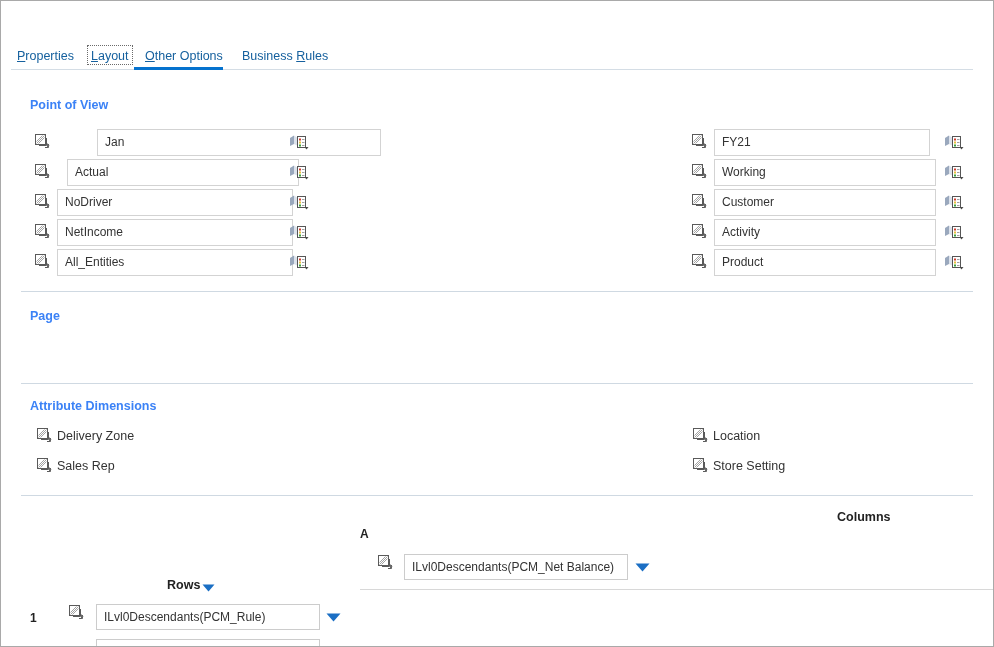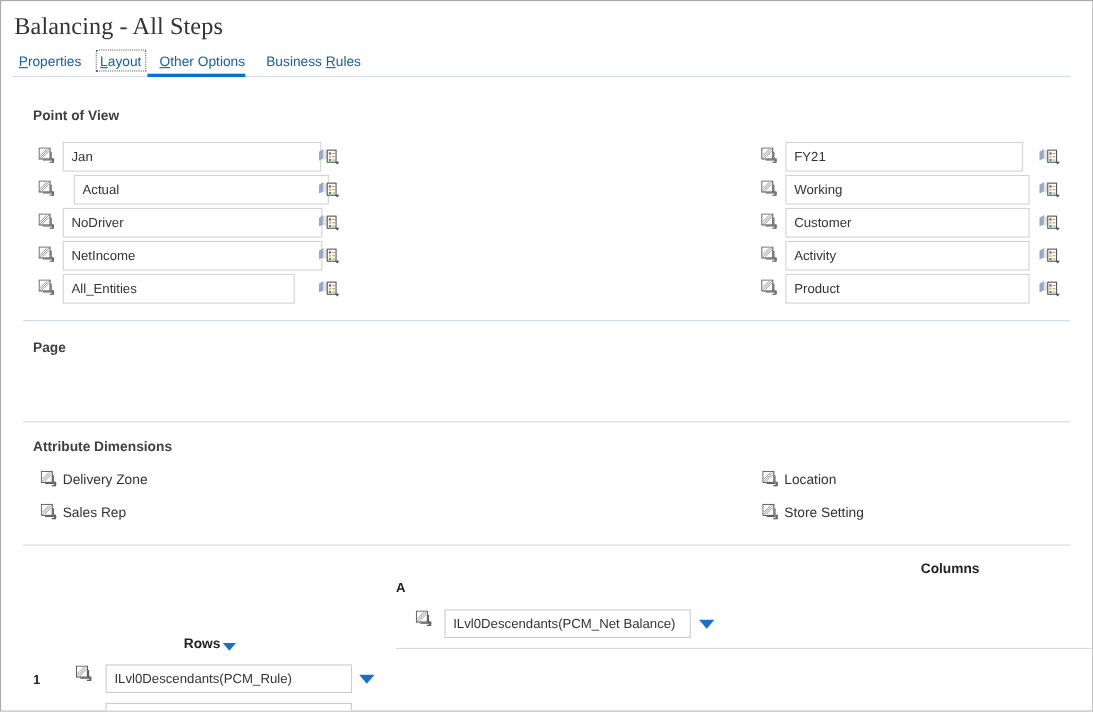--- a/index.html
+++ b/index.html
@@ -76,21 +76,21 @@
     top: 66px;
     height: 3px;
     background: #0572ce;
   }
 
   
   .sec-head {
     position: absolute;
     font-size: 12.5px;
     font-weight: bold;
-    color: #404040;
+    color: #3b82f6;
     white-space: nowrap;
   }
 
   
   .divider {
     position: absolute;
     left: 20px;
     width: 952px;
     height: 1px;
     background: #cfd9e2;
@@ -190,21 +190,20 @@
   .dimicon, .povsel-icon, .caret-blue, .caret-small {
     display: inline-block;
     vertical-align: middle;
   }
 </style>
 </head>
 <body>
 
 <div id="page">
 
-  <div class="title">Balancing - All Steps</div>
 
   <div class="tabbar">
     <div class="tab" style="left:12px;"><span class="ul">P</span>roperties</div>
     <div class="tab active" style="left:86px;"><span class="ul">L</span>ayout</div>
     <div class="tab" style="left:140px;"><span class="ul">O</span>ther Options</div>
     <div class="tab" style="left:237px;">Business <span class="ul">R</span>ules</div>
   </div>
   <div class="tabrule"></div>
   <div class="tabactivebar" style="left:133px;width:89px;"></div>
 
@@ -213,21 +212,21 @@
   <div class="pov-row" style="left:34px;top:128px;width:280px;">
     <span class="dimicon">
       <svg width="15" height="15" viewBox="0 0 15 15">
         <rect x="0.5" y="0.5" width="10" height="10" fill="#ffffff" stroke="#5a5a5a" stroke-width="1"></rect>
         <path d="M1.5 9.5 L9.5 1.5 M3.5 9.5 L9.5 3.5 M1.5 7.5 L7.5 1.5" stroke="#8a8a8a" stroke-width="0.8" fill="none"></path>
         <path d="M4 11.5 L11.5 11.5 L11.5 4" stroke="#5a5a5a" stroke-width="1" fill="none"></path>
         <path d="M10 13.5 L13.5 13.5 L13.5 10" stroke="#5a5a5a" stroke-width="1" fill="none"></path>
         <path d="M12 9 L14.5 11.5 L12 14 Z" fill="#6a6a6a"></path>
       </svg>
     </span>
-    <div class="pov-field" style="width:235px;">Jan</div>
+    <div class="pov-field" style="width:284px;margin-left:40px;">Jan</div>
     <span class="pov-sel" style="left:254px;">
       <svg width="20" height="16" viewBox="0 0 20 16">
         <path d="M1 4 L5 1.5 L5 10 L1 12 Z" fill="#9aa8bd"></path>
         <path d="M5 1.5 L9 4 L9 12 L5 10 Z" fill="#dde3ec"></path>
         <rect x="8.5" y="2.5" width="8" height="11" fill="#ffffff" stroke="#555555" stroke-width="1"></rect>
         <rect x="10" y="4.5" width="2" height="2" fill="#d03b2f"></rect>
         <rect x="10" y="7.5" width="2" height="2" fill="#e8c03a"></rect>
         <rect x="10" y="10.5" width="2" height="2" fill="#3aa03a"></rect>
         <line x1="13" y1="5.5" x2="15.5" y2="5.5" stroke="#888888" stroke-width="0.8"></line>
         <line x1="13" y1="8.5" x2="15.5" y2="8.5" stroke="#888888" stroke-width="0.8"></line>
@@ -321,21 +320,21 @@
   <div class="pov-row" style="left:34px;top:248px;width:280px;">
     <span class="dimicon">
       <svg width="15" height="15" viewBox="0 0 15 15">
         <rect x="0.5" y="0.5" width="10" height="10" fill="#ffffff" stroke="#5a5a5a" stroke-width="1"></rect>
         <path d="M1.5 9.5 L9.5 1.5 M3.5 9.5 L9.5 3.5 M1.5 7.5 L7.5 1.5" stroke="#8a8a8a" stroke-width="0.8" fill="none"></path>
         <path d="M4 11.5 L11.5 11.5 L11.5 4" stroke="#5a5a5a" stroke-width="1" fill="none"></path>
         <path d="M10 13.5 L13.5 13.5 L13.5 10" stroke="#5a5a5a" stroke-width="1" fill="none"></path>
         <path d="M12 9 L14.5 11.5 L12 14 Z" fill="#6a6a6a"></path>
       </svg>
     </span>
-    <div class="pov-field" style="width:211px;">All_Entities</div>
+    <div class="pov-field" style="width:236px;">All_Entities</div>
     <span class="pov-sel" style="left:254px;">
       <svg width="20" height="16" viewBox="0 0 20 16">
         <path d="M1 4 L5 1.5 L5 10 L1 12 Z" fill="#9aa8bd"></path>
         <path d="M5 1.5 L9 4 L9 12 L5 10 Z" fill="#dde3ec"></path>
         <rect x="8.5" y="2.5" width="8" height="11" fill="#ffffff" stroke="#555555" stroke-width="1"></rect>
         <rect x="10" y="4.5" width="2" height="2" fill="#d03b2f"></rect>
         <rect x="10" y="7.5" width="2" height="2" fill="#e8c03a"></rect>
         <rect x="10" y="10.5" width="2" height="2" fill="#3aa03a"></rect>
         <line x1="13" y1="5.5" x2="15.5" y2="5.5" stroke="#888888" stroke-width="0.8"></line>
         <line x1="13" y1="8.5" x2="15.5" y2="8.5" stroke="#888888" stroke-width="0.8"></line>

